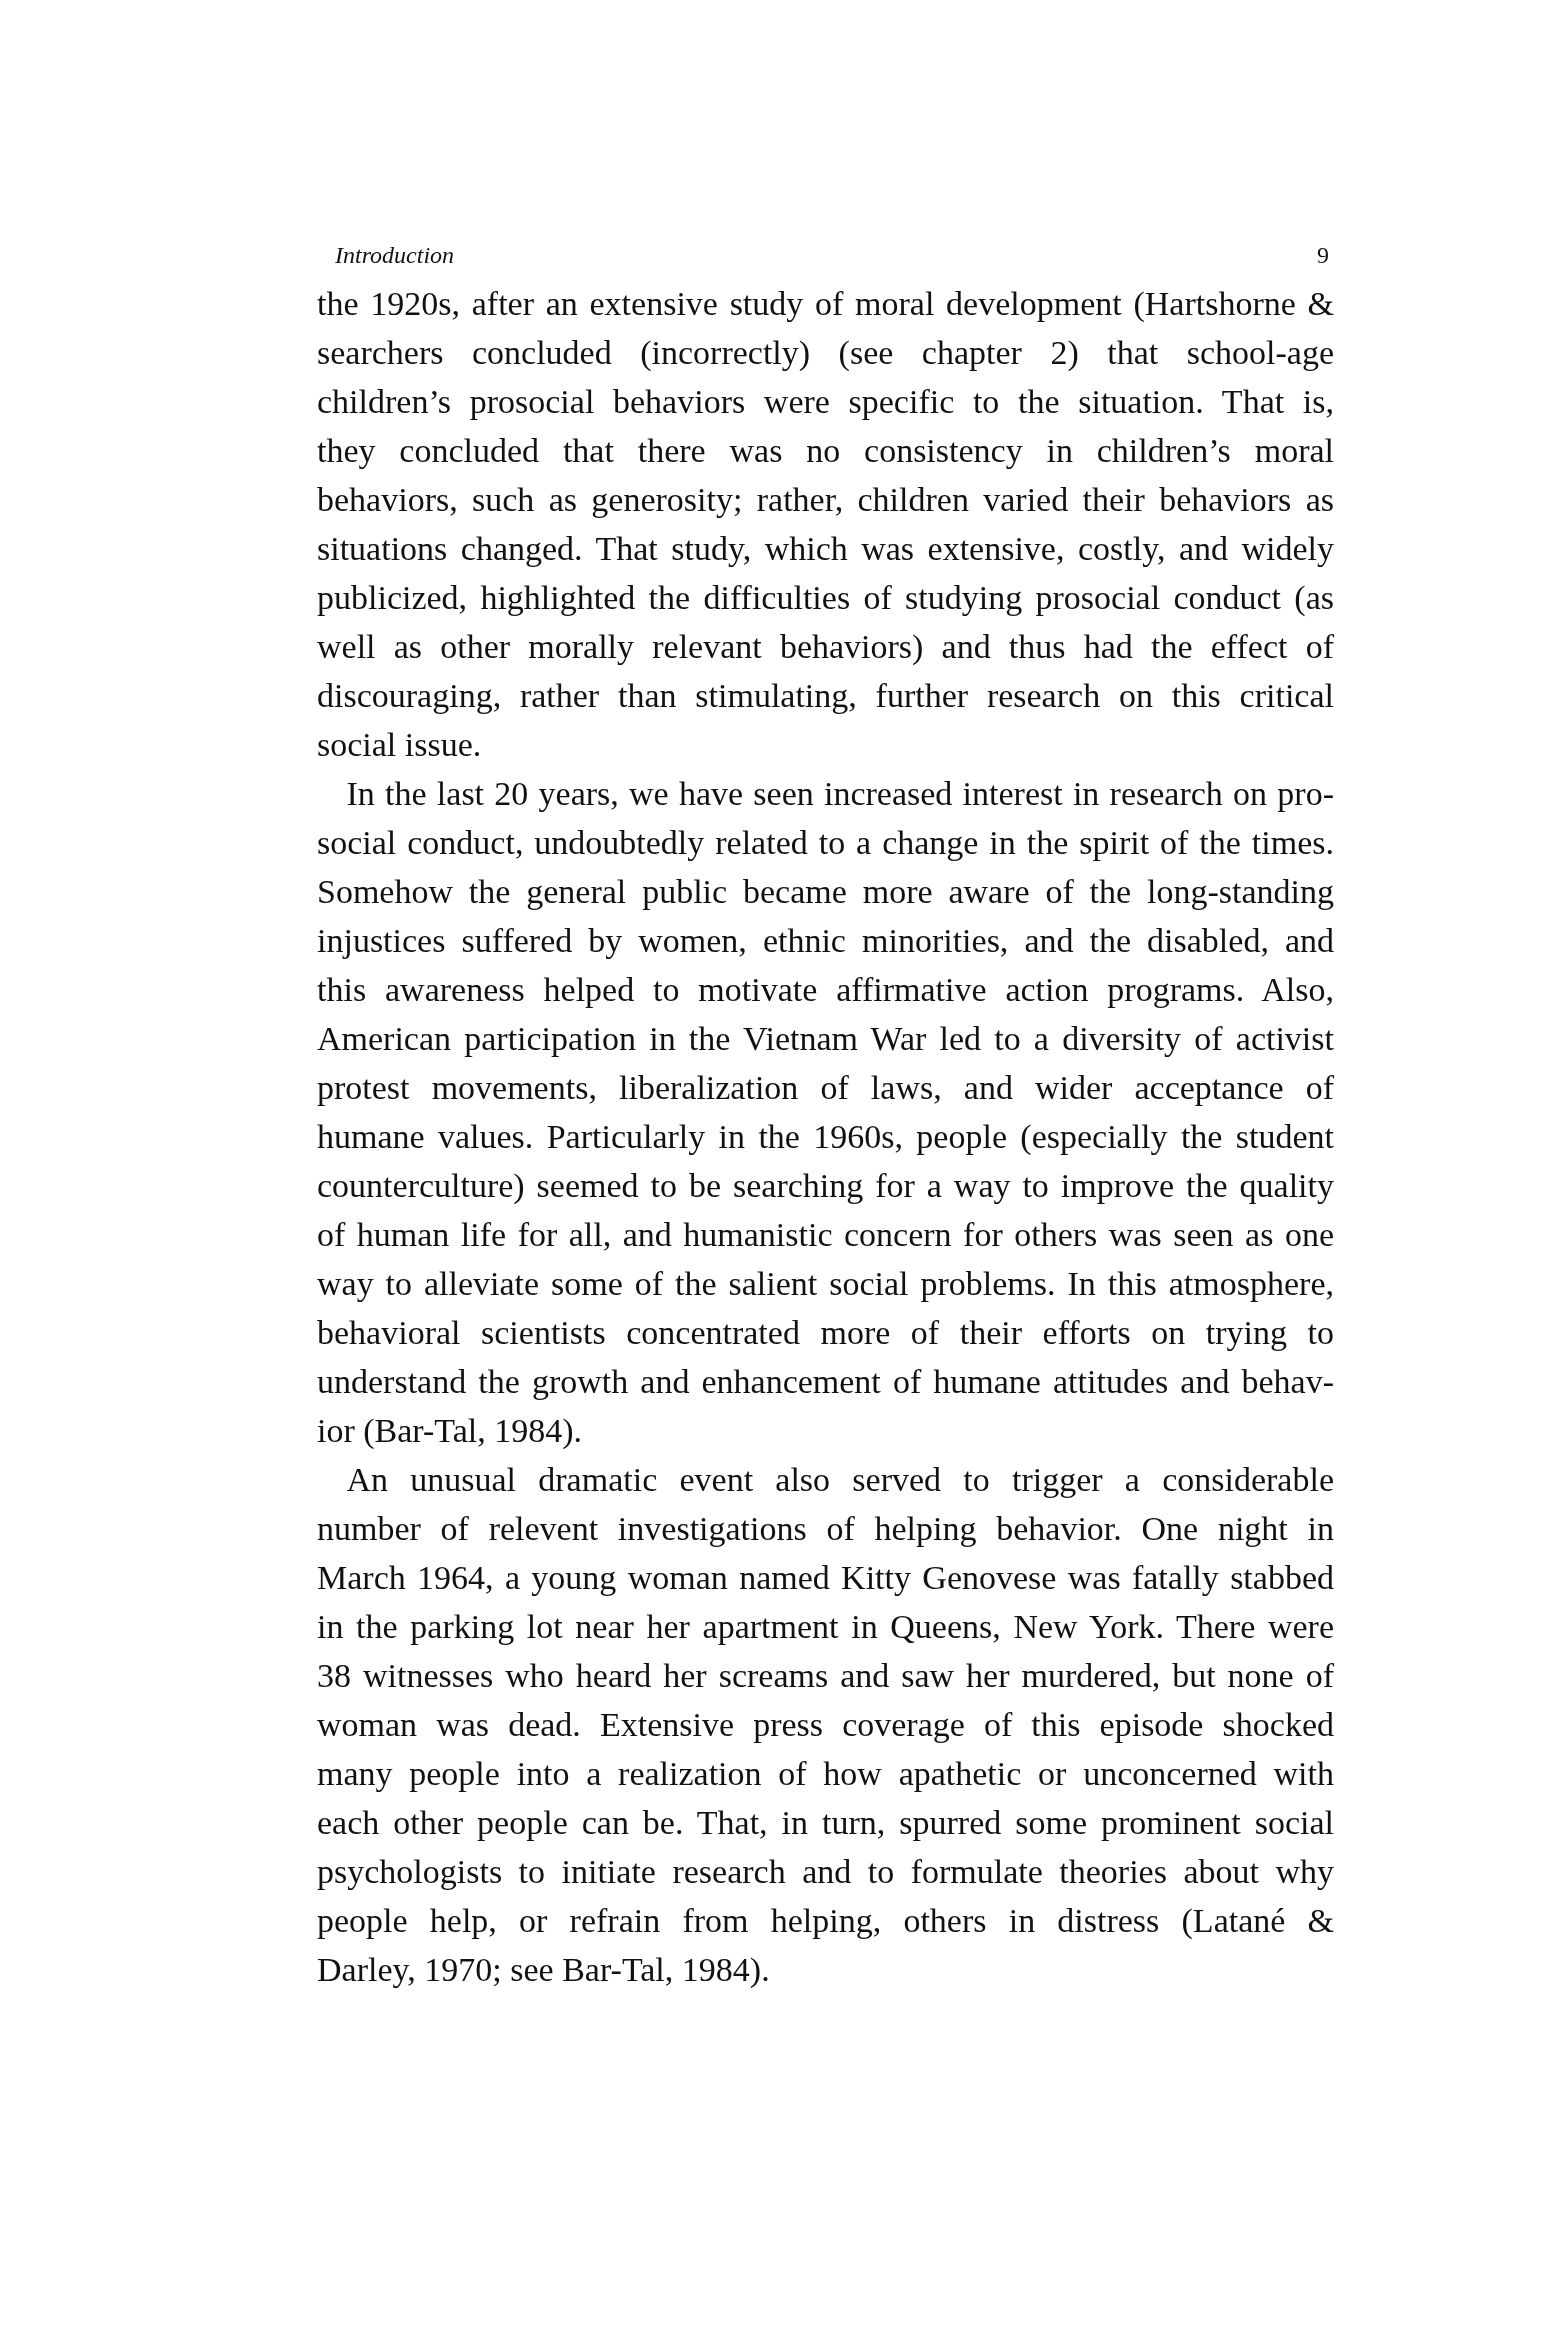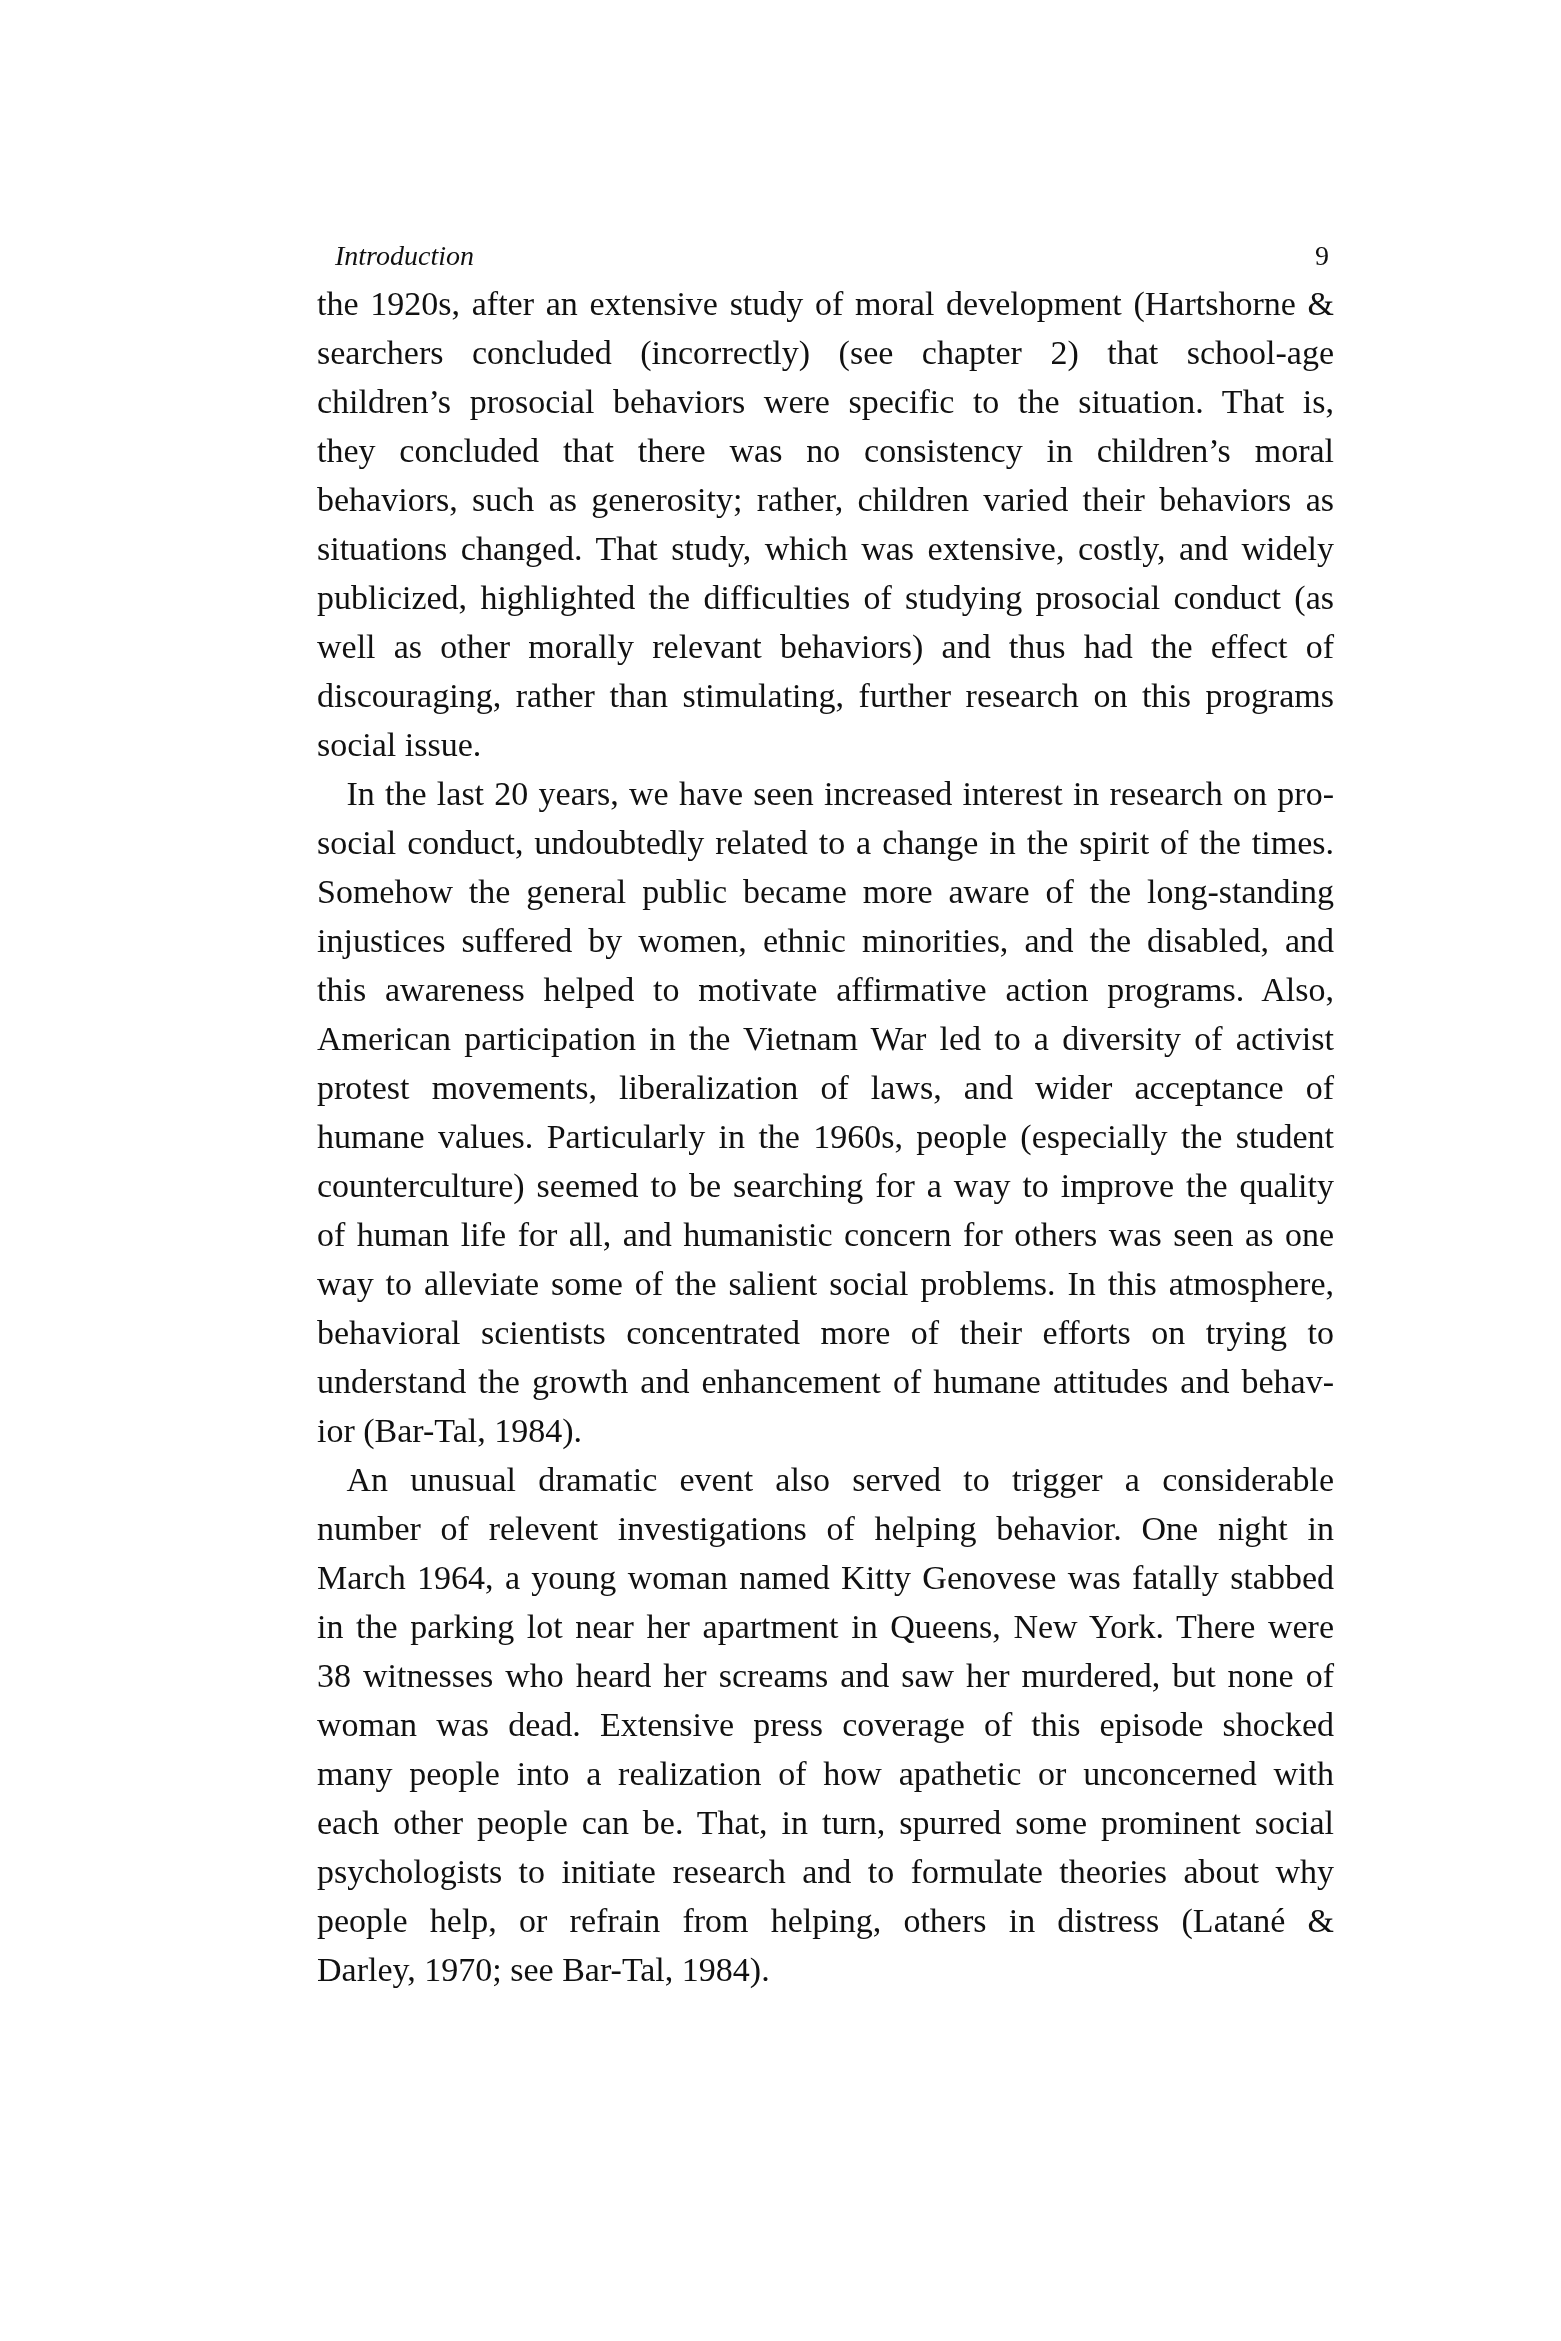--- a/index.html
+++ b/index.html
@@ -1,18 +1,18 @@
 <!DOCTYPE html>
 <html style="font-size:14px"><head>
 <meta charset="utf-8">
 <style>
   html, body { margin: 0; padding: 0; background: #ffffff; }
   body { width: 1561px; height: 2342px; position: relative; overflow: hidden; }
   .page { position: absolute; left: 0; top: 0; width: 1561px; height: 2342px; background: #fff; color: #111; font-family: "Liberation Serif", "DejaVu Serif", serif; }
-  .running-head { position: absolute; top: 234px; left: 335px; width: 994px; height: 43px; font-size: 28px; line-height: 43px; }
+  .running-head { position: absolute; top: 234px; left: 335px; width: 994px; height: 43px; font-size: 24px; line-height: 43px; }
   .running-title { position: absolute; left: 0; top: 0; font-style: italic; }
   .page-number { position: absolute; right: 0; top: 0; }
   .body-text { position: absolute; left: 317px; top: 279px; width: 1017px; font-size: 34px; line-height: 49px; }
   .line { display: block; text-align: justify; text-align-last: justify; white-space: nowrap; height: 49px; }
   .line.last { text-align-last: left; }
   .line.indent { padding-left: 29.5px; }
 </style>
 </head>
 <body>
 
@@ -24,21 +24,21 @@
   <div class="body-text" id="body-text">
       <div>
         <span class="line">the 1920s, after an extensive study of moral development (Hartshorne &amp;</span>
         <span class="line">searchers concluded (incorrectly) (see chapter 2) that school-age</span>
         <span class="line">children’s prosocial behaviors were specific to the situation. That is,</span>
         <span class="line">they concluded that there was no consistency in children’s moral</span>
         <span class="line">behaviors, such as generosity; rather, children varied their behaviors as</span>
         <span class="line">situations changed. That study, which was extensive, costly, and widely</span>
         <span class="line">publicized, highlighted the difficulties of studying prosocial conduct (as</span>
         <span class="line">well as other morally relevant behaviors) and thus had the effect of</span>
-        <span class="line">discouraging, rather than stimulating, further research on this programs</span>
+        <span class="line">discouraging, rather than stimulating, further research on this critical</span>
         <span class="line last">social issue.</span>
       </div>
       <div>
         <span class="line indent">In the last 20 years, we have seen increased interest in research on pro-</span>
         <span class="line">social conduct, undoubtedly related to a change in the spirit of the times.</span>
         <span class="line">Somehow the general public became more aware of the long-standing</span>
         <span class="line">injustices suffered by women, ethnic minorities, and the disabled, and</span>
         <span class="line">this awareness helped to motivate affirmative action programs. Also,</span>
         <span class="line">American participation in the Vietnam War led to a diversity of activist</span>
         <span class="line">protest movements, liberalization of laws, and wider acceptance of</span>

